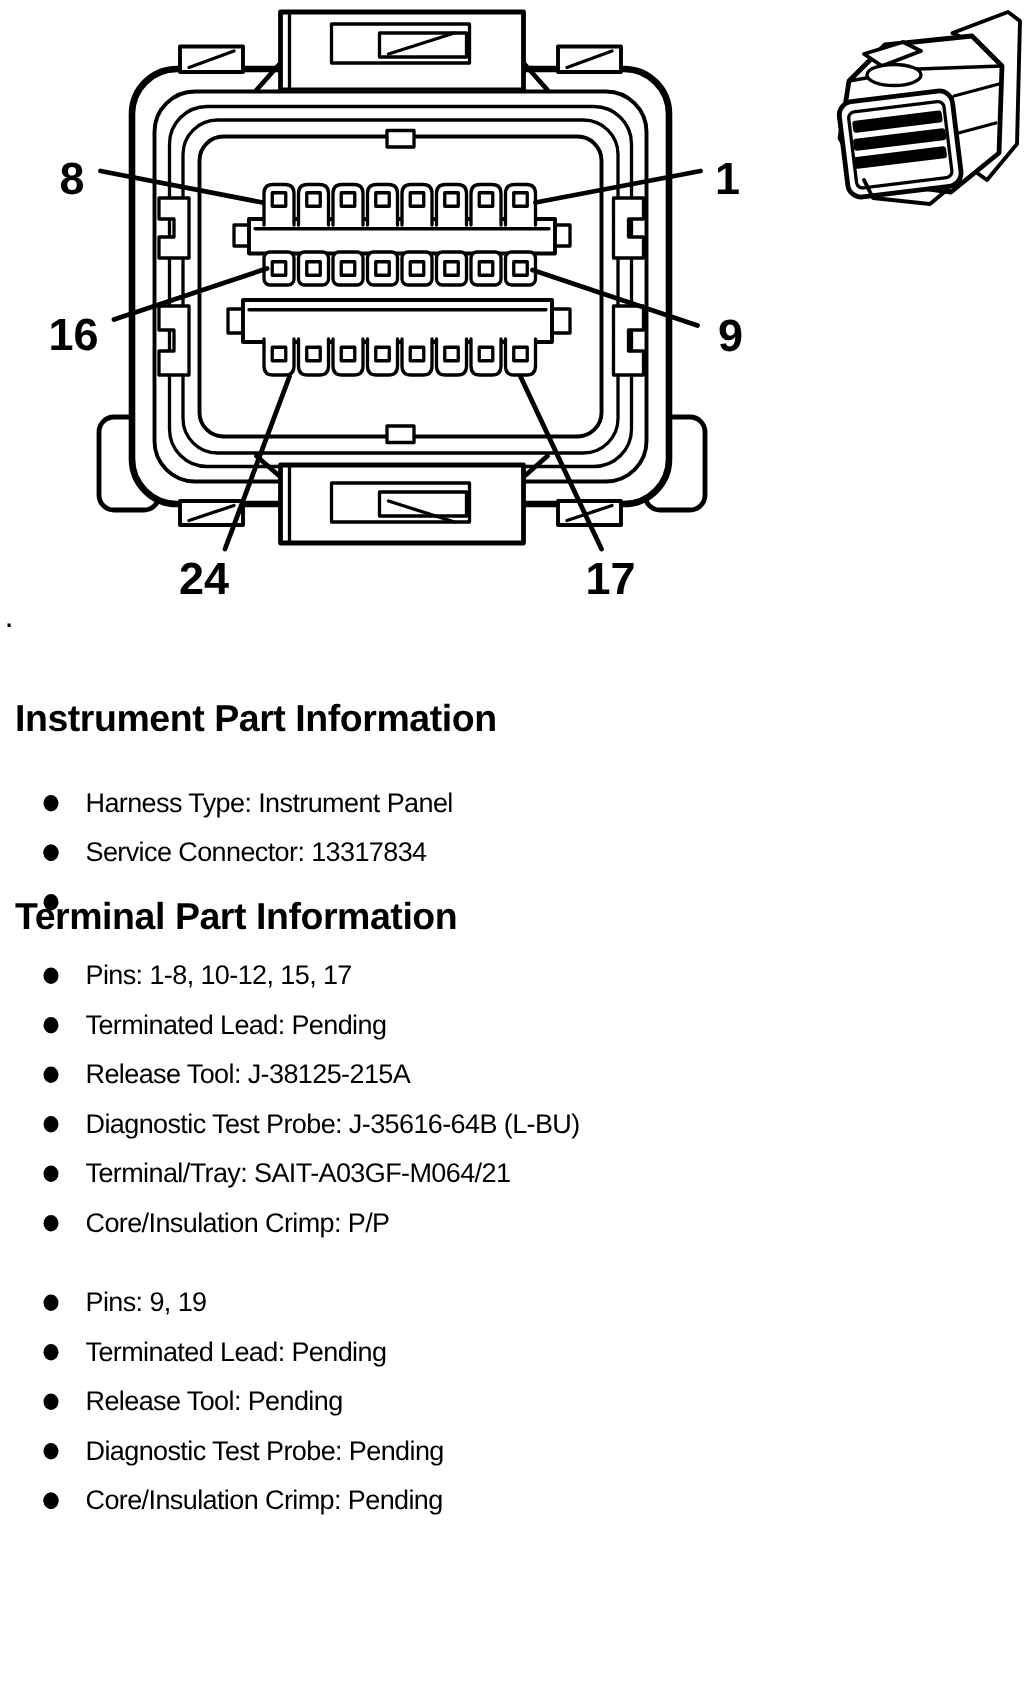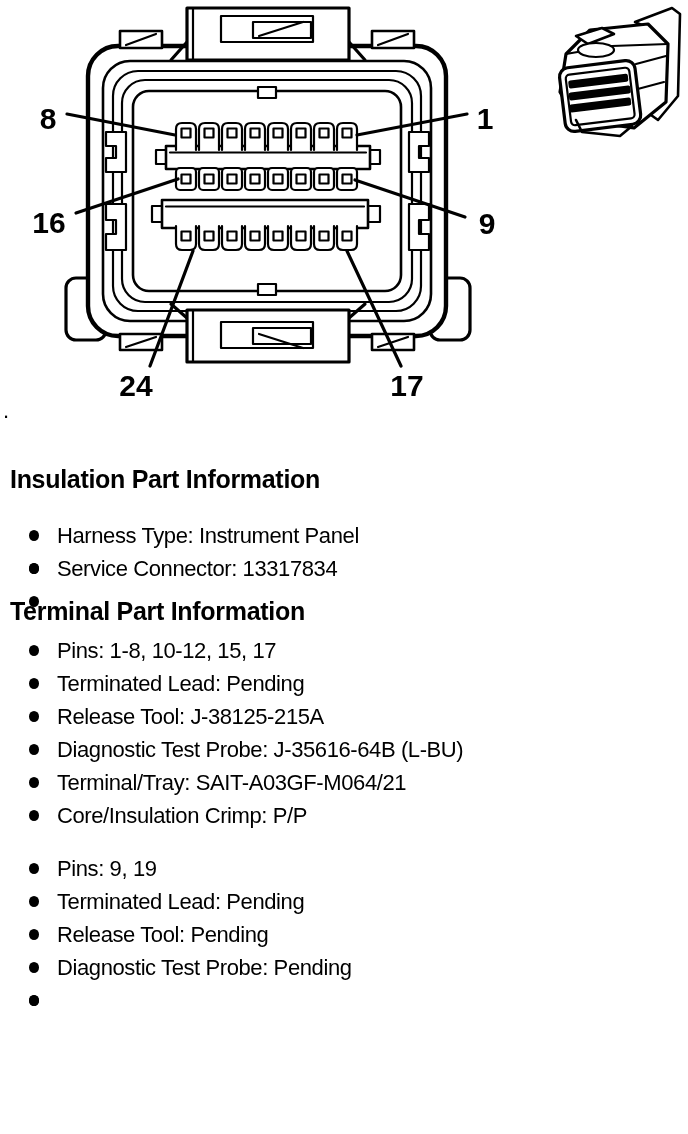--- a/index.html
+++ b/index.html
@@ -20,21 +20,21 @@
   .wf{fill:#ffffff;}
   .dk{fill:#000000;stroke:none;}
   .lbl{font-family:"Liberation Sans","DejaVu Sans",sans-serif;font-weight:bold;font-size:30px;fill:#000;}
   
   .doc{padding-left:10px;}
   .sec{font-size:25px;font-weight:bold;line-height:26px;margin:0;letter-spacing:-0.3px;white-space:nowrap;}
   #sec1{margin-top:16px;}
   #sec2{margin-top:13px;}
   ul.blist{list-style:none;margin:0;padding:0;}
   ul.blist li{
-    font-size:22px;line-height:33px;letter-spacing:-0.4px;
+    font-size:18px;line-height:33px;letter-spacing:-0.4px;
     position:relative;padding-left:47px;white-space:nowrap;
   }
   ul.blist .bullet{
     position:absolute;left:19px;top:11px;width:10px;height:11px;
     background:#000;border-radius:50%;
   }
   #list1{margin-top:27px;}
   #list2{margin-top:10px;}
   #list3{margin-top:20px;}
 </style>
@@ -154,21 +154,21 @@
         <rect class="dk" x="568" y="101" width="62" height="8" rx="2"></rect>
       </g>
       <path class="ln w25" d="M576,120 L582,132 L620,136 L632,126"></path>
     </g>
   </svg>
 
   <span class="stray">.</span>
 </div>
 
 <div class="doc">
-  <h2 class="sec" id="sec1">Insulation Part Information</h2>
+  <h2 class="sec" id="sec1">Instrument Part Information</h2>
 
   <ul class="blist" id="list1">
     <li><span class="bullet"></span><span>Harness Type: Instrument Panel</span></li>
     <li><span class="bullet"></span></li>
     <li><span class="bullet"></span><span>Service Connector: 13317834</span></li>
     <li><span class="bullet"></span></li>
   </ul>
 
   <h2 class="sec" id="sec2">Terminal Part Information</h2>
 
@@ -180,15 +180,15 @@
     <li><span class="bullet"></span><span>Terminal/Tray: SAIT-A03GF-M064/21</span></li>
     <li><span class="bullet"></span><span>Core/Insulation Crimp: P/P</span></li>
   </ul>
 
   <ul class="blist" id="list3">
     <li><span class="bullet"></span><span>Pins: 9, 19</span></li>
     <li><span class="bullet"></span><span>Terminated Lead: Pending</span></li>
     <li><span class="bullet"></span><span>Release Tool: Pending</span></li>
     <li><span class="bullet"></span><span>Diagnostic Test Probe: Pending</span></li>
     <li><span class="bullet"></span></li>
-    <li><span class="bullet"></span></li>
+    <li><span class="bullet"></span><span>Core/Insulation Crimp: Pending</span></li>
   </ul>
 </div>
 
 </body></html>

